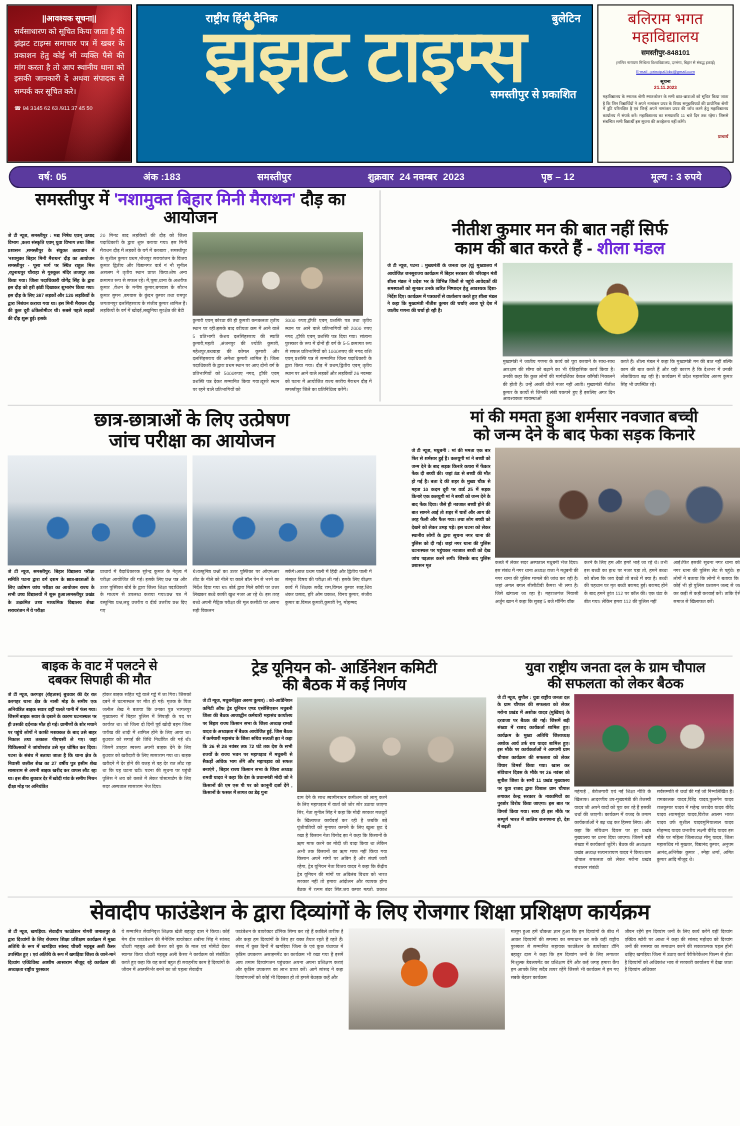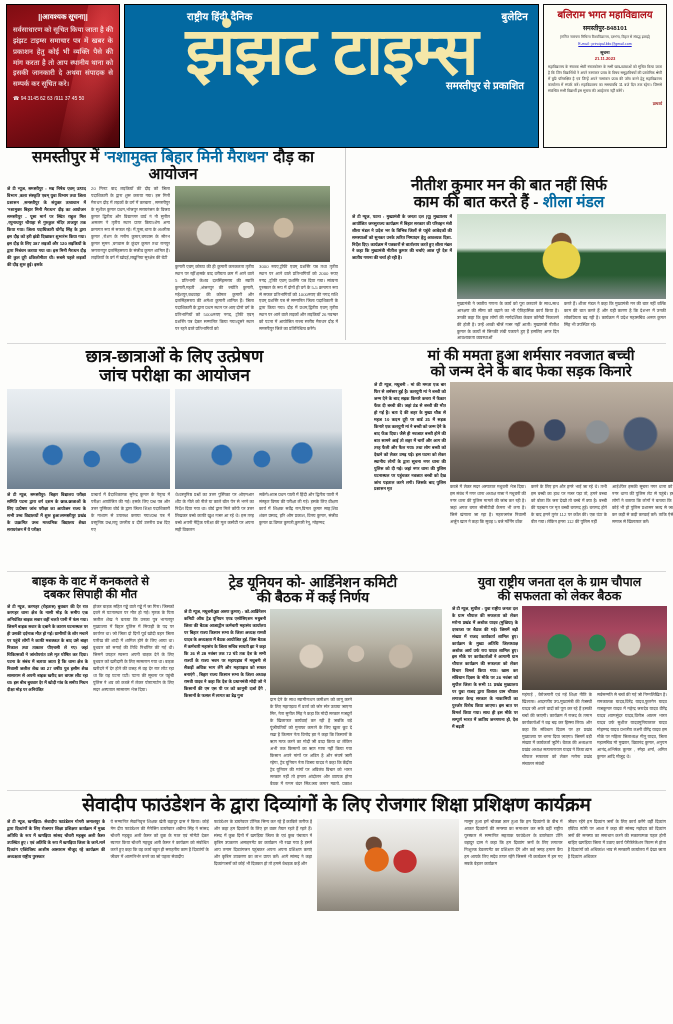--- a/index.html
+++ b/index.html
@@ -35,21 +35,21 @@
     color:#f4e7a8;font-size:66px;font-weight:bold;line-height:.98;text-align:center;
     letter-spacing:-1px;margin-top:-4px;white-space:nowrap;
     font-family:"Liberation Sans",sans-serif;
   }
   .pub-line{color:#fff;font-size:10px;font-weight:bold;text-align:right;margin-top:-6px;padding-right:4px;}
 
   .college-box{
     width:124px;background:#fdfdf5;border:1px solid #111;box-sizing:border-box;
     padding:4px 4px 2px 4px;text-align:center;overflow:hidden;
   }
-  .college-name{color:#b0121a;font-size:10px;font-weight:bold;line-height:1.15;}
+  .college-name{color:#b0121a;font-size:14px;font-weight:normal;line-height:1.15;}
   .college-place{color:#111;font-size:6.2px;font-weight:bold;margin-top:2px;}
   .college-meta{color:#333;font-size:3.6px;margin-top:3px;line-height:1.5;}
   .college-mail{color:#1a1ad0;font-size:3.6px;text-decoration:underline;margin-top:2px;}
   .college-sub{color:#111;font-size:4.4px;font-weight:bold;margin-top:3px;}
   .college-date{color:#b0121a;font-size:4.2px;font-weight:bold;margin-top:1px;}
   .college-body{color:#222;font-size:3.7px;line-height:1.6;text-align:justify;margin-top:4px;}
   .college-sign{color:#9a1b1b;font-size:4px;text-align:right;margin-top:6px;font-weight:bold;}
 
   
   .infobar-wrap{padding:3px 8px 2px 8px;}
@@ -59,21 +59,21 @@
     border:1px solid #2e1d58;
   }
   .infobar span{color:#fff;font-size:8.6px;font-weight:bold;letter-spacing:.2px;}
 
   
   .sec{padding:0 7px;box-sizing:border-box;}
   .hl{
     text-align:center;font-weight:bold;color:#111;line-height:1.12;
     font-family:"Liberation Sans",sans-serif;
   }
-  .hl .red{color:#0369a1;}
+  .hl .red{color:#6d28d9;}
   .rule{height:1px;background:#d8d8d8;margin:3px 0;}
 
   .cols{display:flex;gap:5px;}
   .col{font-size:4.3px;line-height:1.62;color:#3a3a3a;text-align:justify;overflow:hidden;}
   .col .lead{font-weight:bold;color:#111;}
   .photo{background:#b9c4cc;position:relative;overflow:hidden;border:0;}
 
   
   .ph-crowd{background:
      radial-gradient(circle at 22% 62%, #d8d2c6 0 9%, rgba(0,0,0,0) 10%),
@@ -141,20 +141,32 @@
       <div class="college-place">समस्तीपुर-848101</div>
       <div class="college-meta">(ललित नारायण मिथिला विश्वविद्यालय, दरभंगा, बिहार से संबद्ध इकाई)</div>
       <div class="college-mail">E-mail : principal.bbc@gmail.com</div>
       <div class="college-sub">सूचना</div>
       <div class="college-date">21.11.2023</div>
       <div class="college-body">महाविद्यालय के स्नातक श्रेणी स्नातकोत्तर के सभी छात्र-छात्राओं को सूचित किया जाता है कि जिन विद्यार्थियों ने अपने नामांकन प्रपत्र के विषय समूह/विषयों की प्रायोगिक श्रेणी में त्रुटि परिलक्षित है एवं जिन्हें अपने नामांकन प्रपत्र की जाँच करने हेतु महाविद्यालय कार्यालय में संपर्क करें। महाविद्यालय का समयावधि 11 बजे दिन तक रहेगा। जिससे संबन्धित सभी विद्यार्थी इस सूचना की अवहेलना नहीं करेंगे।</div>
       <div class="college-sign">प्राचार्य</div>
     </div>
   </div>
 
+  <div class="infobar-wrap">
+    <div class="infobar">
+      <span><b>वर्ष:</b>&nbsp;<b>05</b></span>
+      <span>अंक :183</span>
+      <span>समस्तीपुर</span>
+      <span>
+        <b>शुक्रवार</b>&nbsp;&nbsp;<b>24 नवम्बर</b>&nbsp;&nbsp;<b>2023</b>
+      </span>
+      <span>पृष्ठ – 12</span>
+      <span>मूल्य : 3 रुपये</span>
+    </div>
+  </div>
 
   <div class="sec">
     <div style="display:flex;gap:6px;">
 
       <div style="width:338px;">
         <div class="hl" style="font-size:15.5px;">
           <span>समस्तीपुर में </span><span class="red">'नशामुक्त बिहार मिनी मैराथन'</span><span> दौड़ का आयोजन</span>
         </div>
         <div class="cols" style="margin-top:3px;">
           <div class="col" style="width:79px;height:148px;"><span class="lead">जे टी न्यूज, समस्तीपुर : मद्य निषेध एवम् उत्पाद विभाग ,कला संस्कृति एवम् युवा विभाग तथा जिला प्रशासन ,समस्तीपुर के संयुक्त तत्वाधान में 'नशामुक्त बिहार मिनी मैराथन' दौड़ का आयोजन समस्तीपुर - पूसा मार्ग पर स्थित राहुल मिल ,रघुनाथपुर चौराहा से गुरुकुल मंदिर ताजपुर तक किया गया। जिला पदाधिकारी योगेंद्र सिंह के द्वारा इस दौड़ को हरी झंडी दिखाकर शुभारंभ किया गया।इस दौड़ के लिए 387 लड़कों और 120 लड़कियों के द्वारा निबंधन कराया गया था। इस मिनी मैराथन दौड़ की कुल दूरी 6किलोमीटर थी। सबसे पहले लड़कों की दौड़ शुरू हुई। इसके</span></div>
@@ -238,21 +250,21 @@
 
   <div class="sec">
       <div class="rule"></div>
     </div>
 
   <div class="sec">
     <div style="display:flex;gap:5px;">
 
       <div style="width:170px;">
         <div class="hl" style="font-size:11.5px;">
-          <span>बाइक के वाट में कनकलते से</span><br>
+          <span>बाइक के वाट में पलटने से</span><br>
           <span>दबकर सिपाही की मौत</span>
         </div>
         <div class="cols" style="margin-top:3px;">
           <div class="col" style="width:81px;height:178px;"><span class="lead">जे टी न्यूज, करगहर (रोहतास) बुधवार की देर रात करगहर थाना क्षेत्र के नासी मोड़ के समीप एक अनियंत्रित बाइक सवार वहीं चलते पानी में फंस गया। जिसमें बाइक सवार के दबाने के कारण घटनास्थल पर ही उसकी दर्दनाक मौत हो गई। ग्रामीणों के शोर मचाने पर पहुंचे लोगों ने काफी मशक्कत के बाद उसे बाहर निकाल तथा तत्काल पीएचसी ले गए। जहां चिकित्सकों ने जांचोपरांत उसे मृत घोषित कर दिया। पटना के संबंध में बताया जाता है कि थाना क्षेत्र के निवासी जलील शेख का 27 वर्षीय पुत्र हसीम शेख सासाराम से अपनी बाइक खरीद कर वापस लौट रहा था। इस बीच बुधवार देर में खोदी गांव के समीप मिथन दीक्षा मोड़ पर अनियंत्रित</span></div>
           <div class="col" style="width:81px;height:178px;">होकर बाइक सहित गड्ढे वाले गड्ढे में जा गिरा। जिसको दबने से घटनास्थल पर मौत हो गई। मृतक के पिता जलील शेख ने बताया कि उनका पुत्र भागलपुर मुख्यालय में बिहार पुलिस में सिपाही के पद पर कार्यरत था। जो जिला दो दिनों पूर्व खोदी बहन जिला पारीख की शादी में शामिल होने के लिए आया था। बुधवार को सगाई की तिथि निर्धारित की गई थी। जिसमें उपहार स्वरूप अपनी बाइक देने के लिए बुधवार को खरीदारी के लिए सासाराम गया था। बाइक खरीदने में देर होने की वजह से वह देर रात लौट रहा था कि यह घटना घटी। पटना की सूचना पर पहुंची पुलिस ने शव को कब्जे में लेकर पोस्टमार्टम के लिए सदर अस्पताल सासाराम भेज दिया।</div>
         </div>
       </div>
 
       <div style="width:1px;background:#ccc;"></div>
 

